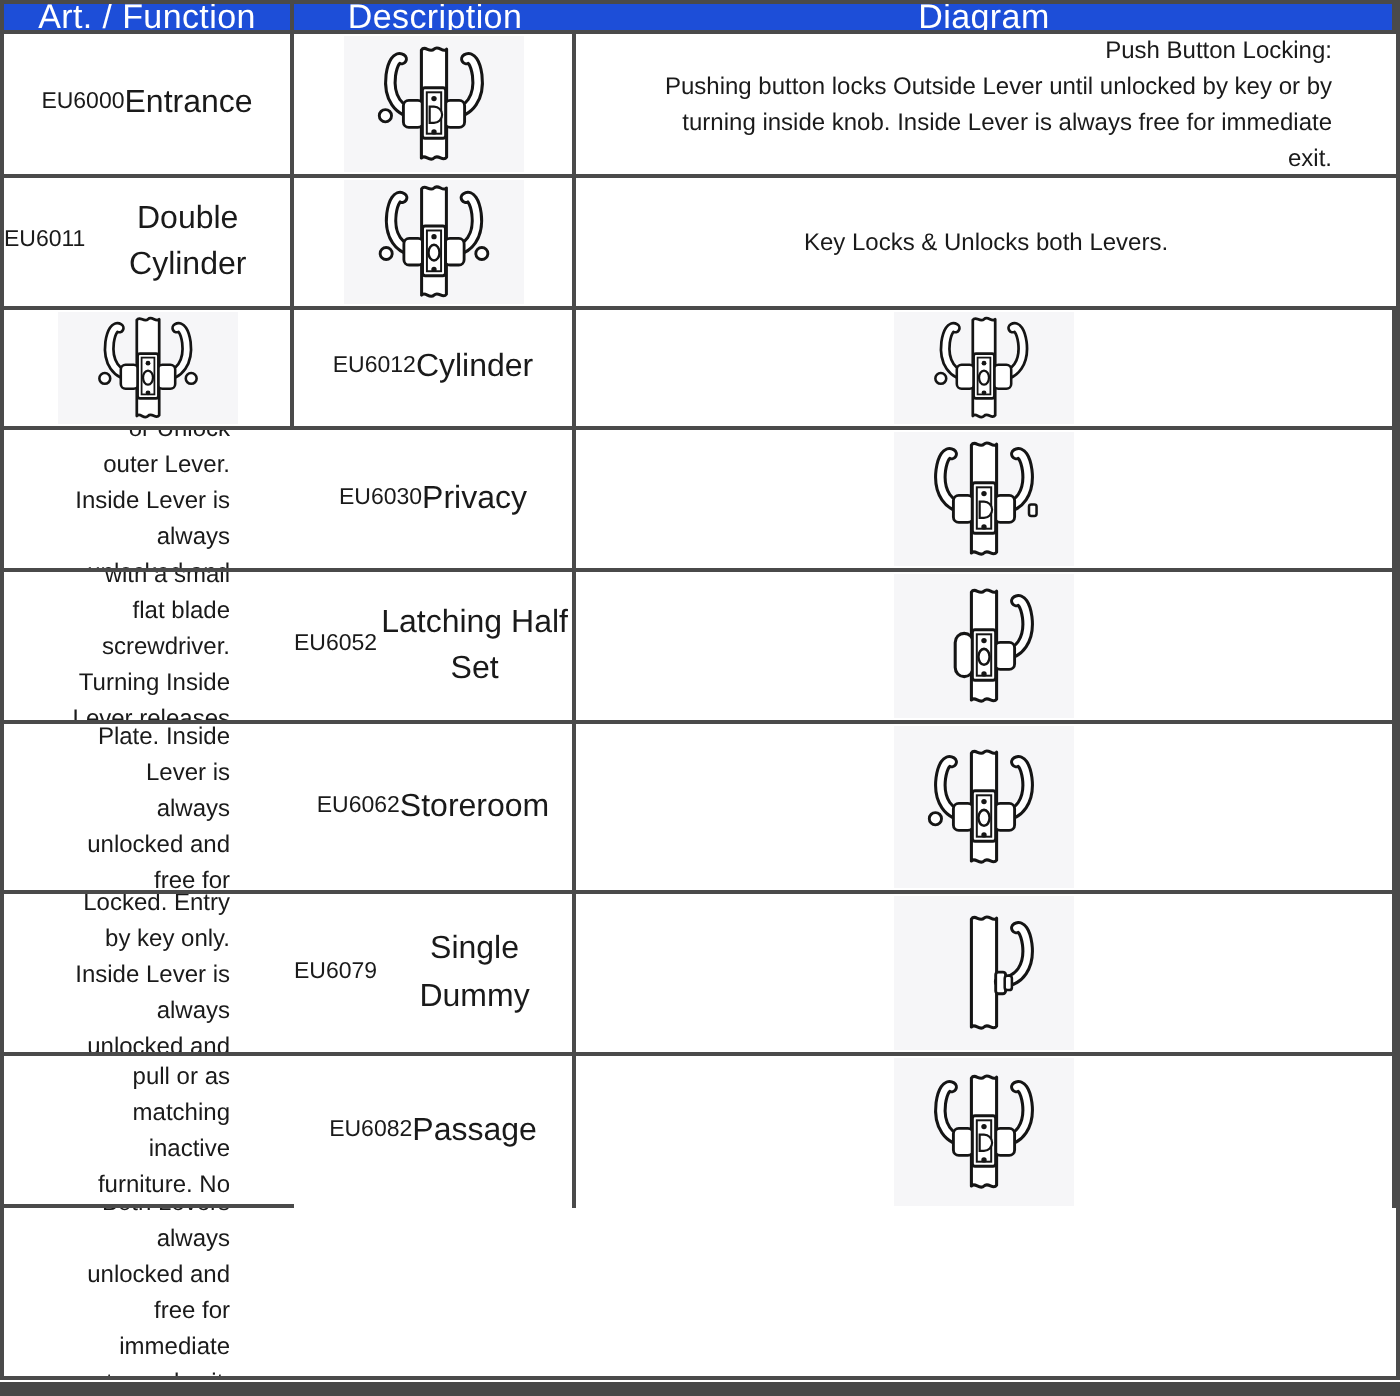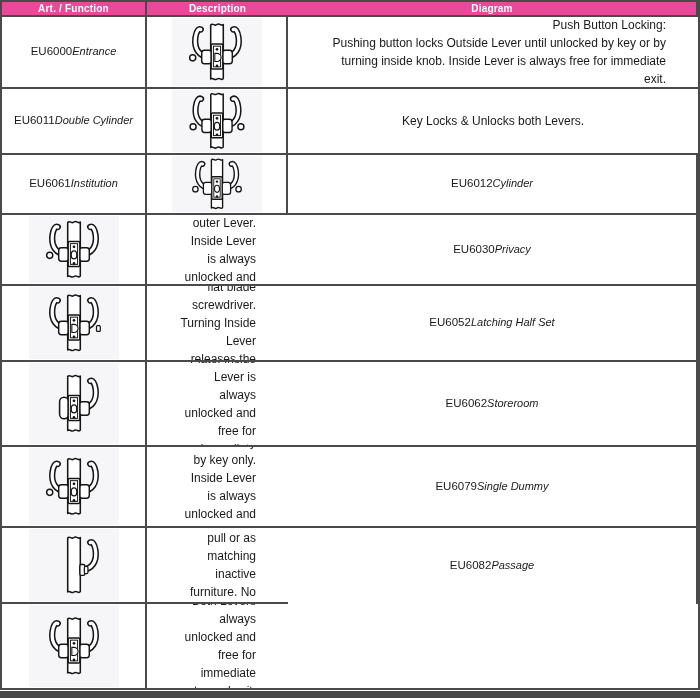--- a/index.html
+++ b/index.html
@@ -23,30 +23,30 @@
     border-bottom: 2px solid #4a4a4a;
     display: flex;
     align-items: center;
     justify-content: center;
     overflow: hidden;
   }
   .cell.last-col { border-right: none; }
   .cell.last-row { border-bottom: none; }
 
   .hcell {
-    background: #ec4899;
+    background: #1d4ed8;
     color: #ffffff;
-    font-size: 10px;
-    font-weight: 700;
+    font-size: 17px;
+    font-weight: 400;
     letter-spacing: 0.2px;
   }
 
   .art-cell { flex-direction: row; text-align: center; color: #1a1a1a; }
   .art-number { font-size: 11.5px; line-height: 1.55; }
-  .function-name { font-size: 11px; font-style: italic; line-height: 1.45; }
+  .function-name { font-size: 16px; line-height: 1.45; }
 
   .desc-cell {
     font-size: 12px;
     color: #1a1a1a;
     text-align: right;
     padding: 3px 32px;
     line-height: 1.5;
   }
   .desc-text { white-space: pre-line; }
 
@@ -127,24 +127,20 @@
             <circle cx="50" cy="32" r="1.5" fill="#151515"></circle>
             <circle cx="50" cy="50.5" r="1.5" fill="#151515"></circle>
             <ellipse cx="50" cy="41" rx="3.1" ry="4.4" fill="#ffffff" stroke="#151515" stroke-width="1.4"></ellipse>
           </svg>
         </div>
     </div>
     <div class="cell desc-cell last-col">
       <div class="desc-text">Key Locks &amp; Unlocks both Levers.</div>
     </div>
 
-    <div class="cell art-cell">
-      <div class="art-number">EU6061</div>
-      <div class="function-name">Institution</div>
-    </div>
     <div class="cell diagram-cell">
       <div class="diagram-box">
           <svg viewBox="0 0 100 70" preserveAspectRatio="xMidYMid meet" xmlns="http://www.w3.org/2000/svg">
             <path d="M43,5 C45,2 47.5,7 50,4.5 C52.5,2 55,7 57,4.5 L57,64.5 C55,67.5 52.5,62.5 50,65 C47.5,67.5 45,62.5 43,65 Z" fill="#ffffff" stroke="#151515" stroke-width="1.7" stroke-linejoin="round"></path>
             <path d="M41,40 C30,40 24.5,31 26,19 C27,12 29.5,8.5 32,10" fill="none" stroke="#151515" stroke-width="7" stroke-linecap="round"></path>
             <path d="M41,40 C30,40 24.5,31 26,19 C27,12 29.5,8.5 32,10" fill="none" stroke="#ffffff" stroke-width="3.6" stroke-linecap="round"></path>
             <path d="M59,40 C70,40 75.5,31 74,19 C73,12 70.5,8.5 68,10" fill="none" stroke="#151515" stroke-width="7" stroke-linecap="round"></path>
             <path d="M59,40 C70,40 75.5,31 74,19 C73,12 70.5,8.5 68,10" fill="none" stroke="#ffffff" stroke-width="3.6" stroke-linecap="round"></path>
             <circle cx="23" cy="41.5" r="3.4" fill="#ffffff" stroke="#151515" stroke-width="1.6"></circle>
             <circle cx="77" cy="41.5" r="3.4" fill="#ffffff" stroke="#151515" stroke-width="1.6"></circle>

